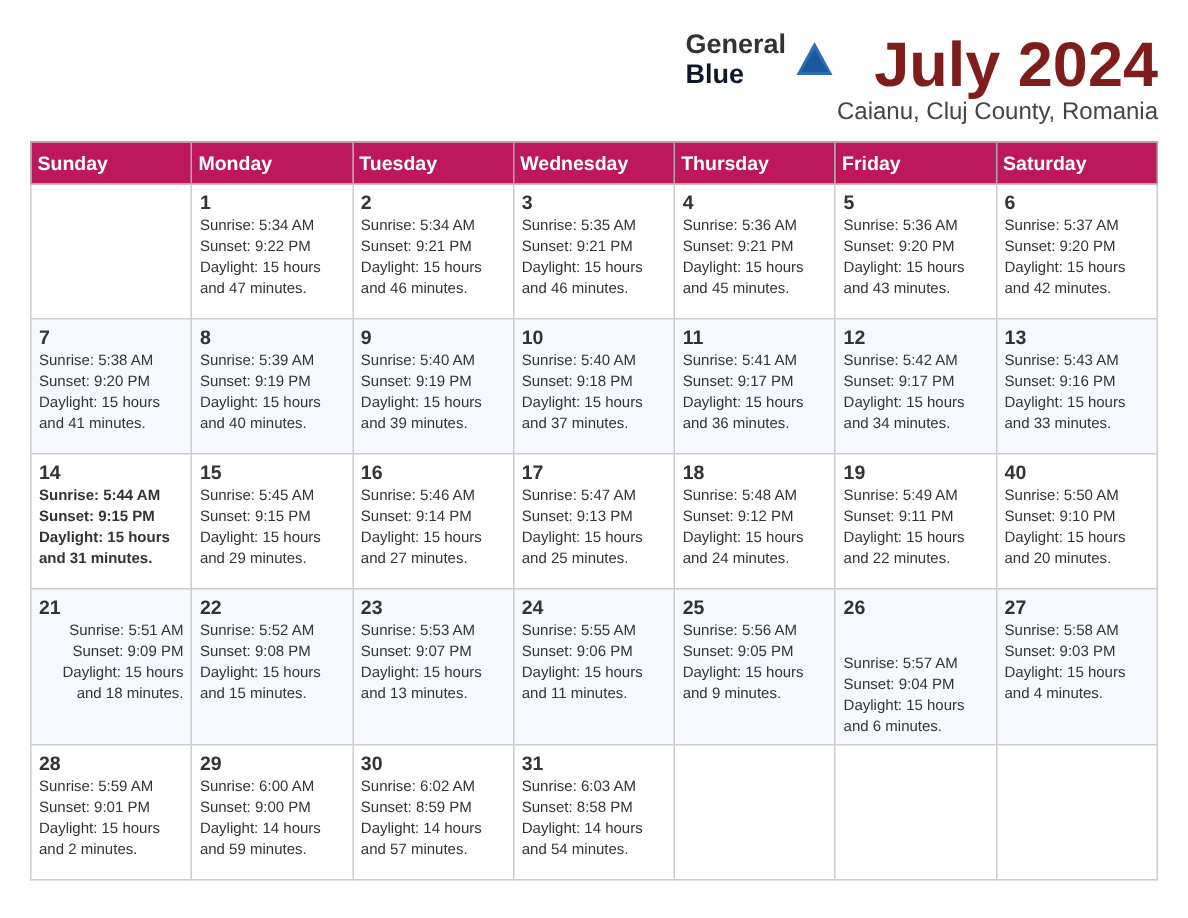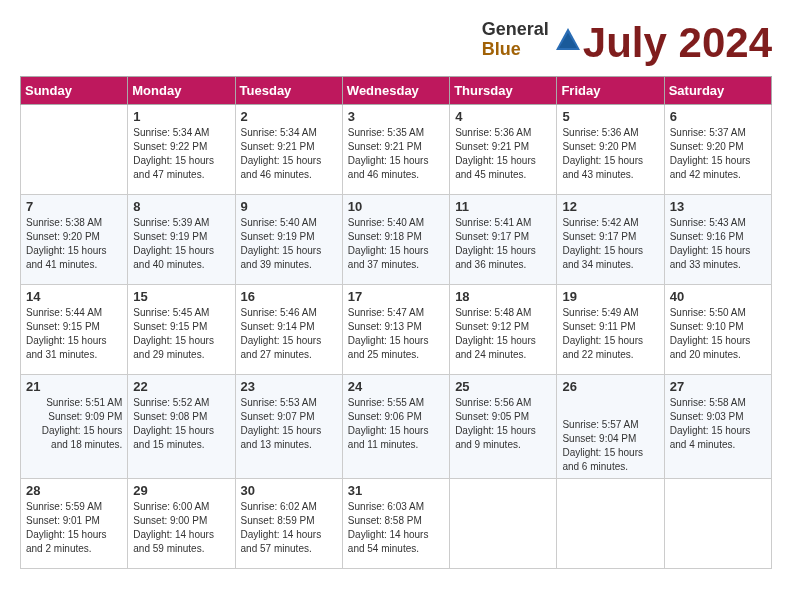--- a/index.html
+++ b/index.html
@@ -26,21 +26,21 @@
       line-height: 1.1;
     }
     .logo-general {
       font-size: 18px;
       font-weight: bold;
       color: #333;
     }
     .logo-blue {
       font-size: 18px;
       font-weight: bold;
-      color: #a16207;
+      color: #0f172a;
     }
     .logo-icon {
       width: 30px;
       height: 30px;
       margin-left: 4px;
     }
     .title-area {
       text-align: right;
     }
     .month-title {
@@ -103,20 +103,21 @@
       <span class="logo-general">General</span>
       <span class="logo-blue">Blue</span>
     </div>
     <svg class="logo-icon" viewBox="0 0 30 30">
       <polygon points="15,3 27,25 3,25" fill="#2a6db5"></polygon>
       <polygon points="15,8 24,23 6,23" fill="#1a5a9a"></polygon>
     </svg>
   </div>
   <div class="title-area">
     <div class="month-title">July 2024</div>
+    <div class="location-title">Caianu, Cluj County, Romania</div>
   </div>
 </div>
 
 <table class="calendar-table">
   <thead>
     <tr>
     <th>Sunday</th>
         <th>Monday</th>
         <th>Tuesday</th>
         <th>Wednesday</th>
@@ -218,21 +219,21 @@
           <span class="day-number">13</span>
           <div class="cell-content" style="white-space: pre-line;">Sunrise: 5:43 AM
 Sunset: 9:16 PM
 Daylight: 15 hours
 and 33 minutes.</div>
         </td>
       </tr>
       <tr>
         <td>
           <span class="day-number">14</span>
-          <div class="cell-content" style="white-space: pre-line;">Sunrise: 5:44 AM
+          <div class="cell-content" style="white-space: pre-line; font-weight: bold;">Sunrise: 5:44 AM
 Sunset: 9:15 PM
 Daylight: 15 hours
 and 31 minutes.</div>
         </td>
         <td>
           <span class="day-number">15</span>
           <div class="cell-content" style="white-space: pre-line;">Sunrise: 5:45 AM
 Sunset: 9:15 PM
 Daylight: 15 hours
 and 29 minutes.</div>

